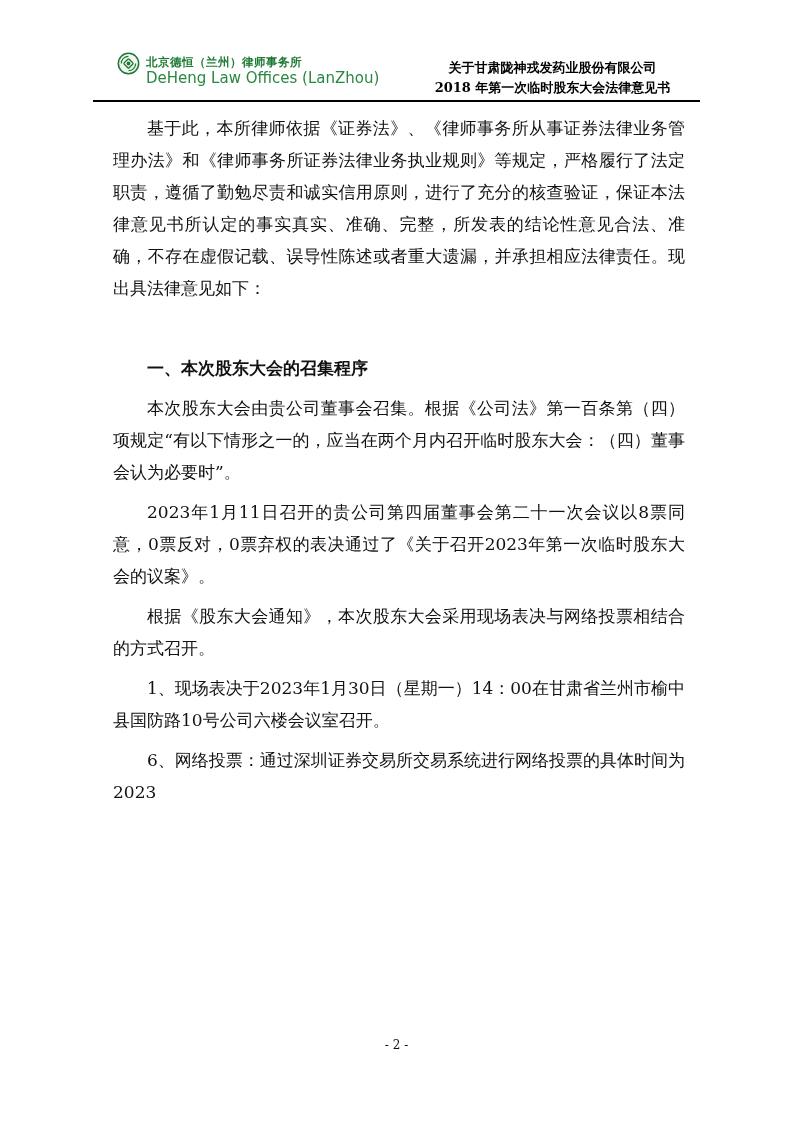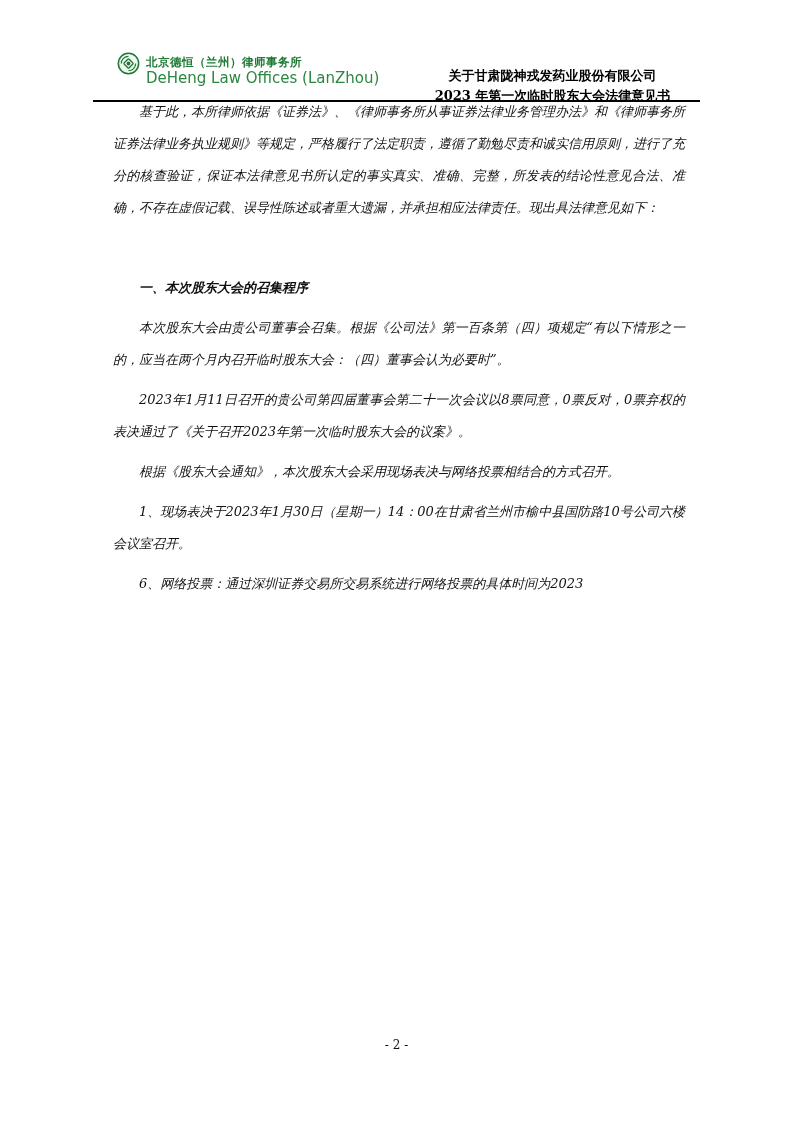--- a/index.html
+++ b/index.html
@@ -26,31 +26,31 @@
     letter-spacing: 0.5px; white-space: nowrap;
   }
   .firm-en {
     position: absolute; left: 146px; top: 69px;
     font-size: 15px; color: #2a8740; white-space: nowrap;
     font-family: "DejaVu Sans", "Liberation Sans", sans-serif;
   }
   .doc-title {
     position: absolute; left: 420px; top: 58px; width: 265px;
     text-align: center; font-weight: bold; font-size: 13px;
-    line-height: 19.5px; color: #000; margin-top: 8px;
+    line-height: 19.5px; color: #000;
   }
   .header-rule {
     position: absolute; top: 100px; left: 93px; width: 607px; height: 2px;
     background: #000;
   }
 
   
   .content {
-    position: absolute; top: 96px; left: 113px; width: 572px;
-    font-size: 13px; line-height: 32px; text-align: justify; font-style: italic;
+    position: absolute; top: 112px; left: 113px; width: 572px;
+    font-size: 17px; line-height: 32px; text-align: justify;
   }
   .content p { margin: 0 0 8px 0; text-indent: 2em; }
   .content p.heading { margin: 48px 0 8px 0; font-weight: bold; }
 
   
   .footer {
     position: absolute; top: 1038px; left: 0; width: 100%;
     text-align: center; font-size: 12px; color: #111;
   }
 </style>
@@ -66,21 +66,21 @@
         <path d="M4.5 12 A7.5 7.5 0 0 1 12 4.5" fill="none" stroke="#1e7a33" stroke-width="1.3"></path>
         <path d="M19.5 12 A7.5 7.5 0 0 1 12 19.5" fill="none" stroke="#1e7a33" stroke-width="1.3"></path>
         <rect x="8.4" y="8.4" width="7.2" height="7.2" rx="1" fill="none" stroke="#1e7a33" stroke-width="1.4" transform="rotate(45 12 12)"></rect>
         <circle cx="12" cy="12" r="2" fill="#1e7a33"></circle>
       </svg>
     </span>
     <div class="firm-cn">北京德恒（兰州）律师事务所</div>
     <div class="firm-en">DeHeng Law Offices (LanZhou)</div>
     <div class="doc-title">
       <div>关于甘肃陇神戎发药业股份有限公司</div>
-      <div>2023 年第一次临时股东大会法律意见书</div>
+      <div>2018 年第一次临时股东大会法律意见书</div>
     </div>
     <div class="header-rule"></div>
   </div>
 
   <div class="content">
     <p>基于此，本所律师依据《证券法》、《律师事务所从事证券法律业务管理办法》和《律师事务所证券法律业务执业规则》等规定，严格履行了法定职责，遵循了勤勉尽责和诚实信用原则，进行了充分的核查验证，保证本法律意见书所认定的事实真实、准确、完整，所发表的结论性意见合法、准确，不存在虚假记载、误导性陈述或者重大遗漏，并承担相应法律责任。现出具法律意见如下：</p>
     <p class="heading">一、本次股东大会的召集程序</p>
     <p>本次股东大会由贵公司董事会召集。根据《公司法》第一百条第（四）项规定“有以下情形之一的，应当在两个月内召开临时股东大会：（四）董事会认为必要时”。</p>
     <p>2023年1月11日召开的贵公司第四届董事会第二十一次会议以8票同意，0票反对，0票弃权的表决通过了《关于召开2023年第一次临时股东大会的议案》。</p>
     <p>根据《股东大会通知》，本次股东大会采用现场表决与网络投票相结合的方式召开。</p>

